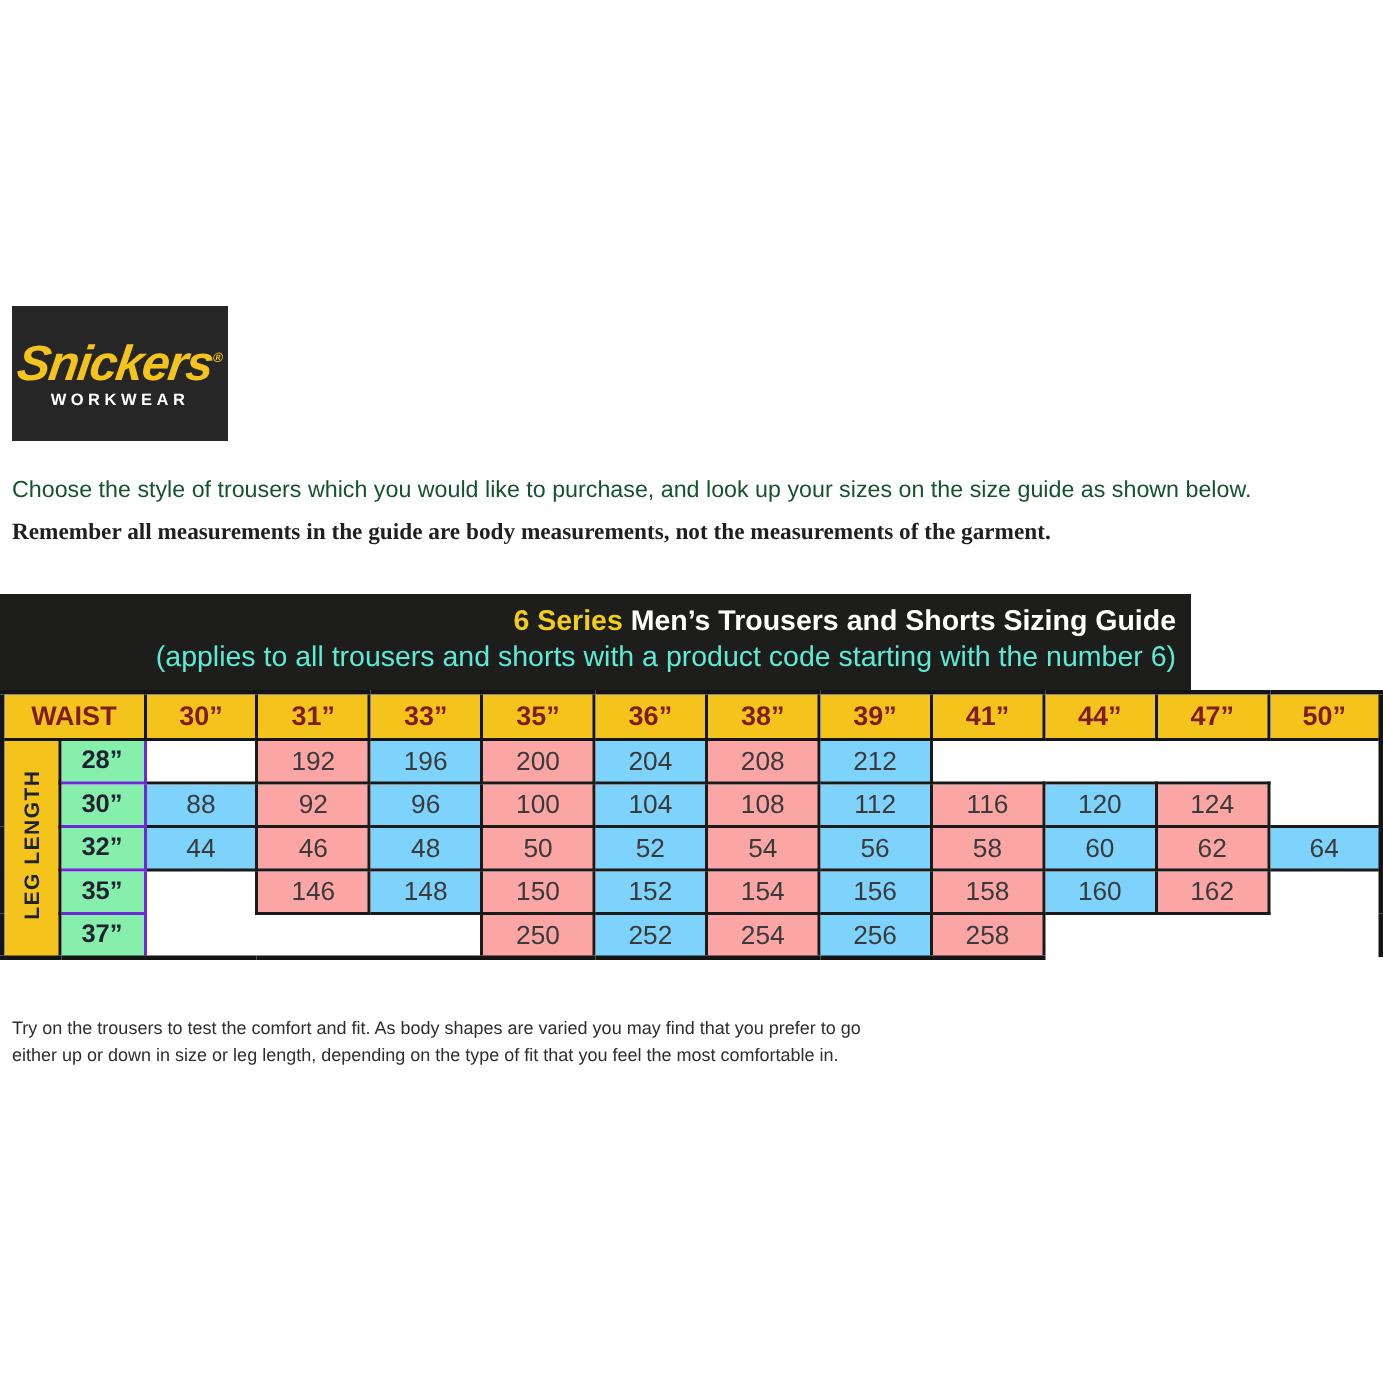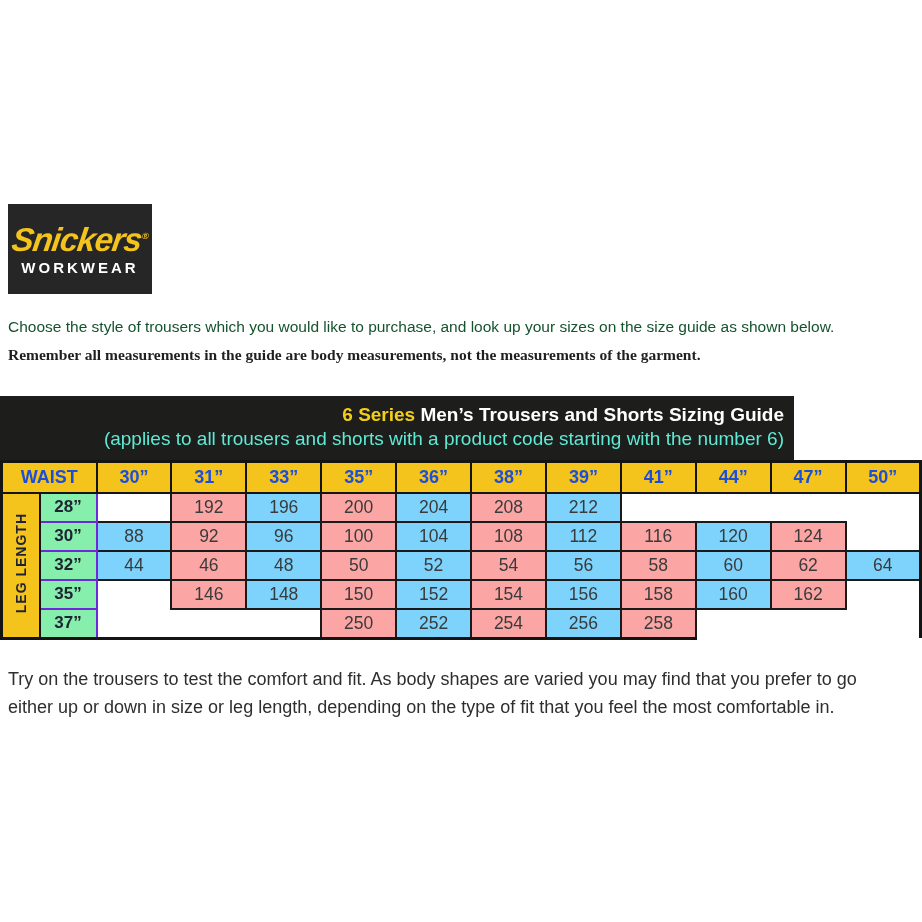--- a/index.html
+++ b/index.html
@@ -13,21 +13,21 @@
   .logo{
     margin:204px 0 0 8px;width:144px;height:90px;background:#262626;
     display:flex;flex-direction:column;align-items:center;justify-content:center;
   }
   .logo-script{
     color:#F5C41C;font-size:33px;font-weight:bold;font-style:italic;
     transform:skewX(-8deg);letter-spacing:-1px;line-height:1;white-space:nowrap;
   }
   .logo-reg{font-size:9px;vertical-align:super;font-style:normal;letter-spacing:0;}
   .logo-sub{
-    color:#ffffff;font-size:15px;font-weight:bold;letter-spacing:3px;margin-top:3px;
+    color:#ffffff;font-size:11px;font-weight:bold;letter-spacing:3px;margin-top:3px;
     white-space:nowrap;
   }
 
   
   .intro{margin:24px 0 0 8px;font-size:15.5px;color:#14532d;line-height:1.2;}
   .intro-bold{margin:9px 0 0 8px;font-size:15.5px;font-weight:bold;color:#1f1f1f;line-height:1.2;font-family:Liberation Serif, serif;}
 
   
   .size-guide{margin-top:32px;width:922px;}
   .bar{
@@ -40,21 +40,21 @@
   .bar-line2{font-size:19px;font-weight:normal;color:#5eead4;line-height:1.25;}
 
   table.sizes{
     width:922px;border-collapse:collapse;table-layout:fixed;
     border-left:3px solid #141414;border-right:3px solid #141414;
   }
   table.sizes td{
     text-align:center;vertical-align:middle;padding:0;overflow:hidden;
   }
   .wcell{
-    background:#F5C41C;color:#1d4ed8;font-weight:bold;font-size:18px;
+    background:#F5C41C;color:#7f1d1d;font-weight:bold;font-size:18px;
     border:2px solid #141414;border-top:3px solid #141414;height:29px;
   }
   .leg-vert{
     background:#F5C41C;color:#1e2233;font-weight:bold;
     border:2px solid #141414;border-bottom:3px solid #141414;
   }
   .vtext{
     writing-mode:vertical-rl;transform:rotate(180deg);
     font-size:14px;letter-spacing:1px;white-space:nowrap;display:inline-block;line-height:1;
   }
@@ -65,21 +65,21 @@
   .cell{
     font-size:17.5px;color:#3a3a3a;border:2px solid #1a1a1a;height:27px;
   }
   .cell.g{background:#fca5a5;}
   .cell.l{background:#7dd3fc;}
   .blankcell{background:#ffffff;border:0;height:27px;}
   .bb3{border-bottom:3px solid #141414 !important;}
   .nb{border-bottom:0 !important;}
 
   
-  .footer{margin:26px 0 0 8px;font-size:18px;color:#2e2e2e;line-height:1.55;}
+  .footer{margin:36px 0 0 8px;font-size:12px;color:#2e2e2e;line-height:1.55;}
 </style>
 </head>
 <body>
 
 <div class="logo">
   <div class="logo-script"><span>Snickers</span><span class="logo-reg">®</span></div>
   <div class="logo-sub">WORKWEAR</div>
 </div>
 
 <div class="intro">Choose the style of trousers which you would like to purchase, and look up your sizes on the size guide as shown below.</div>

